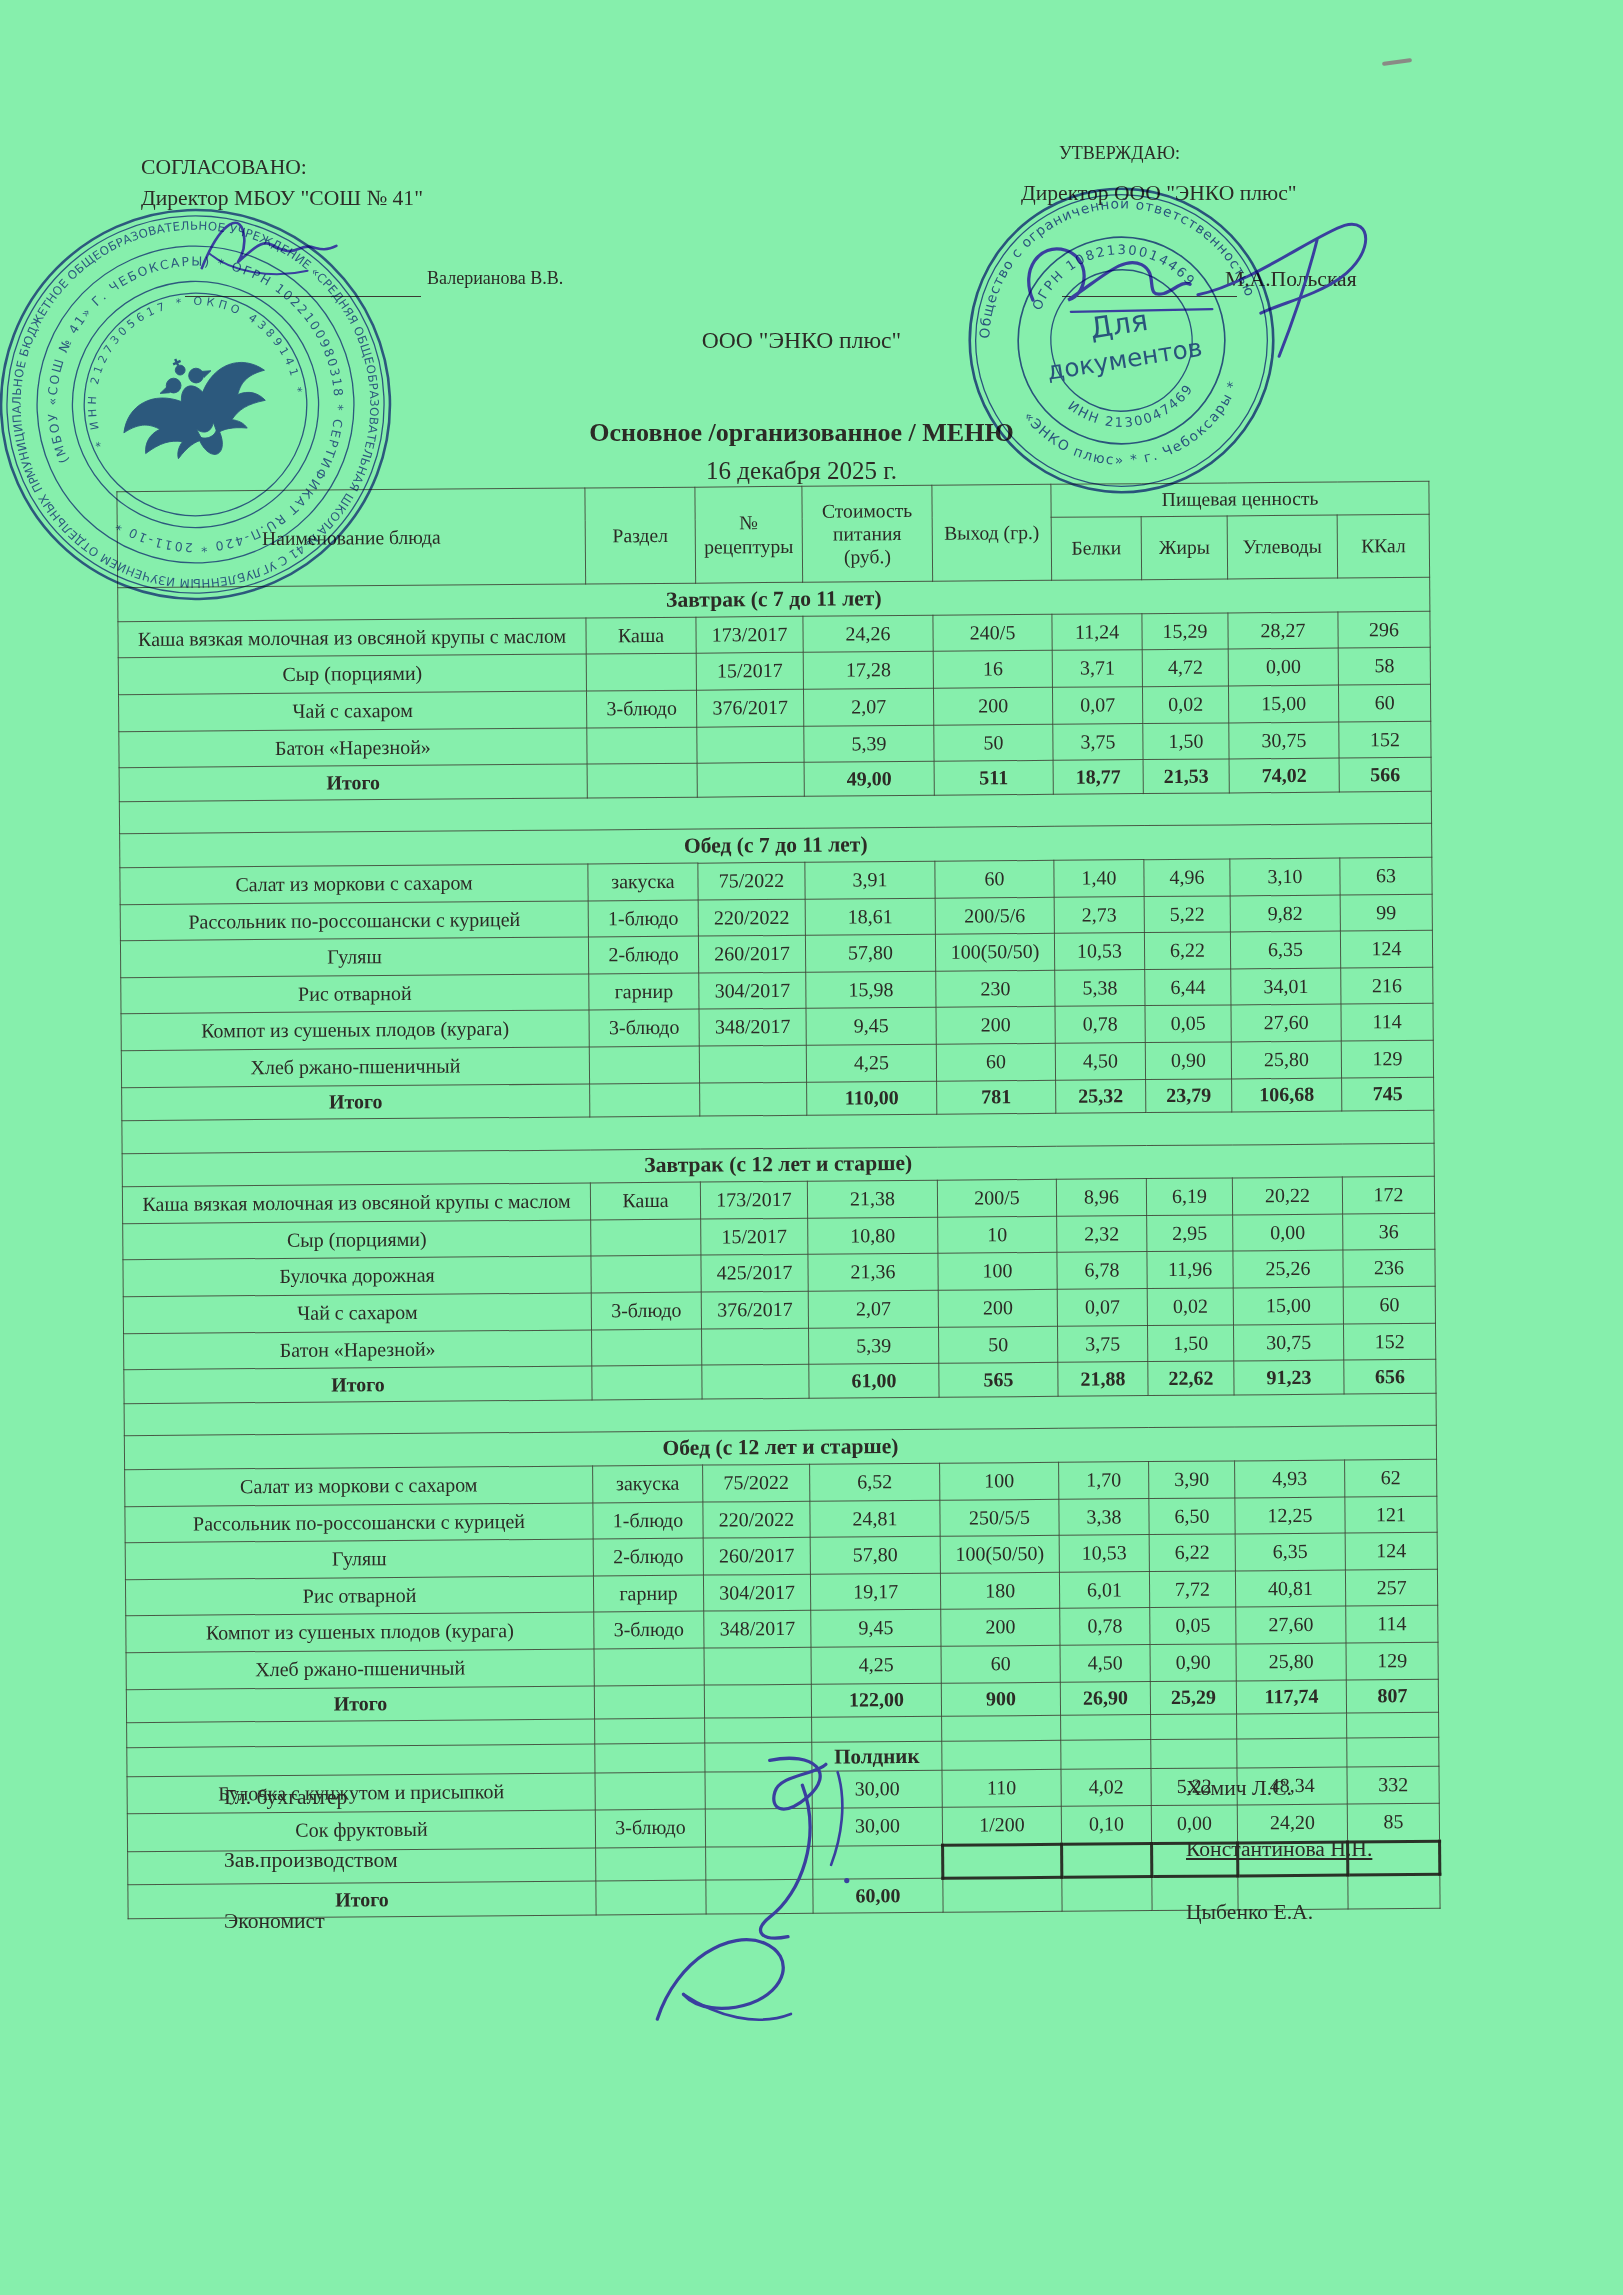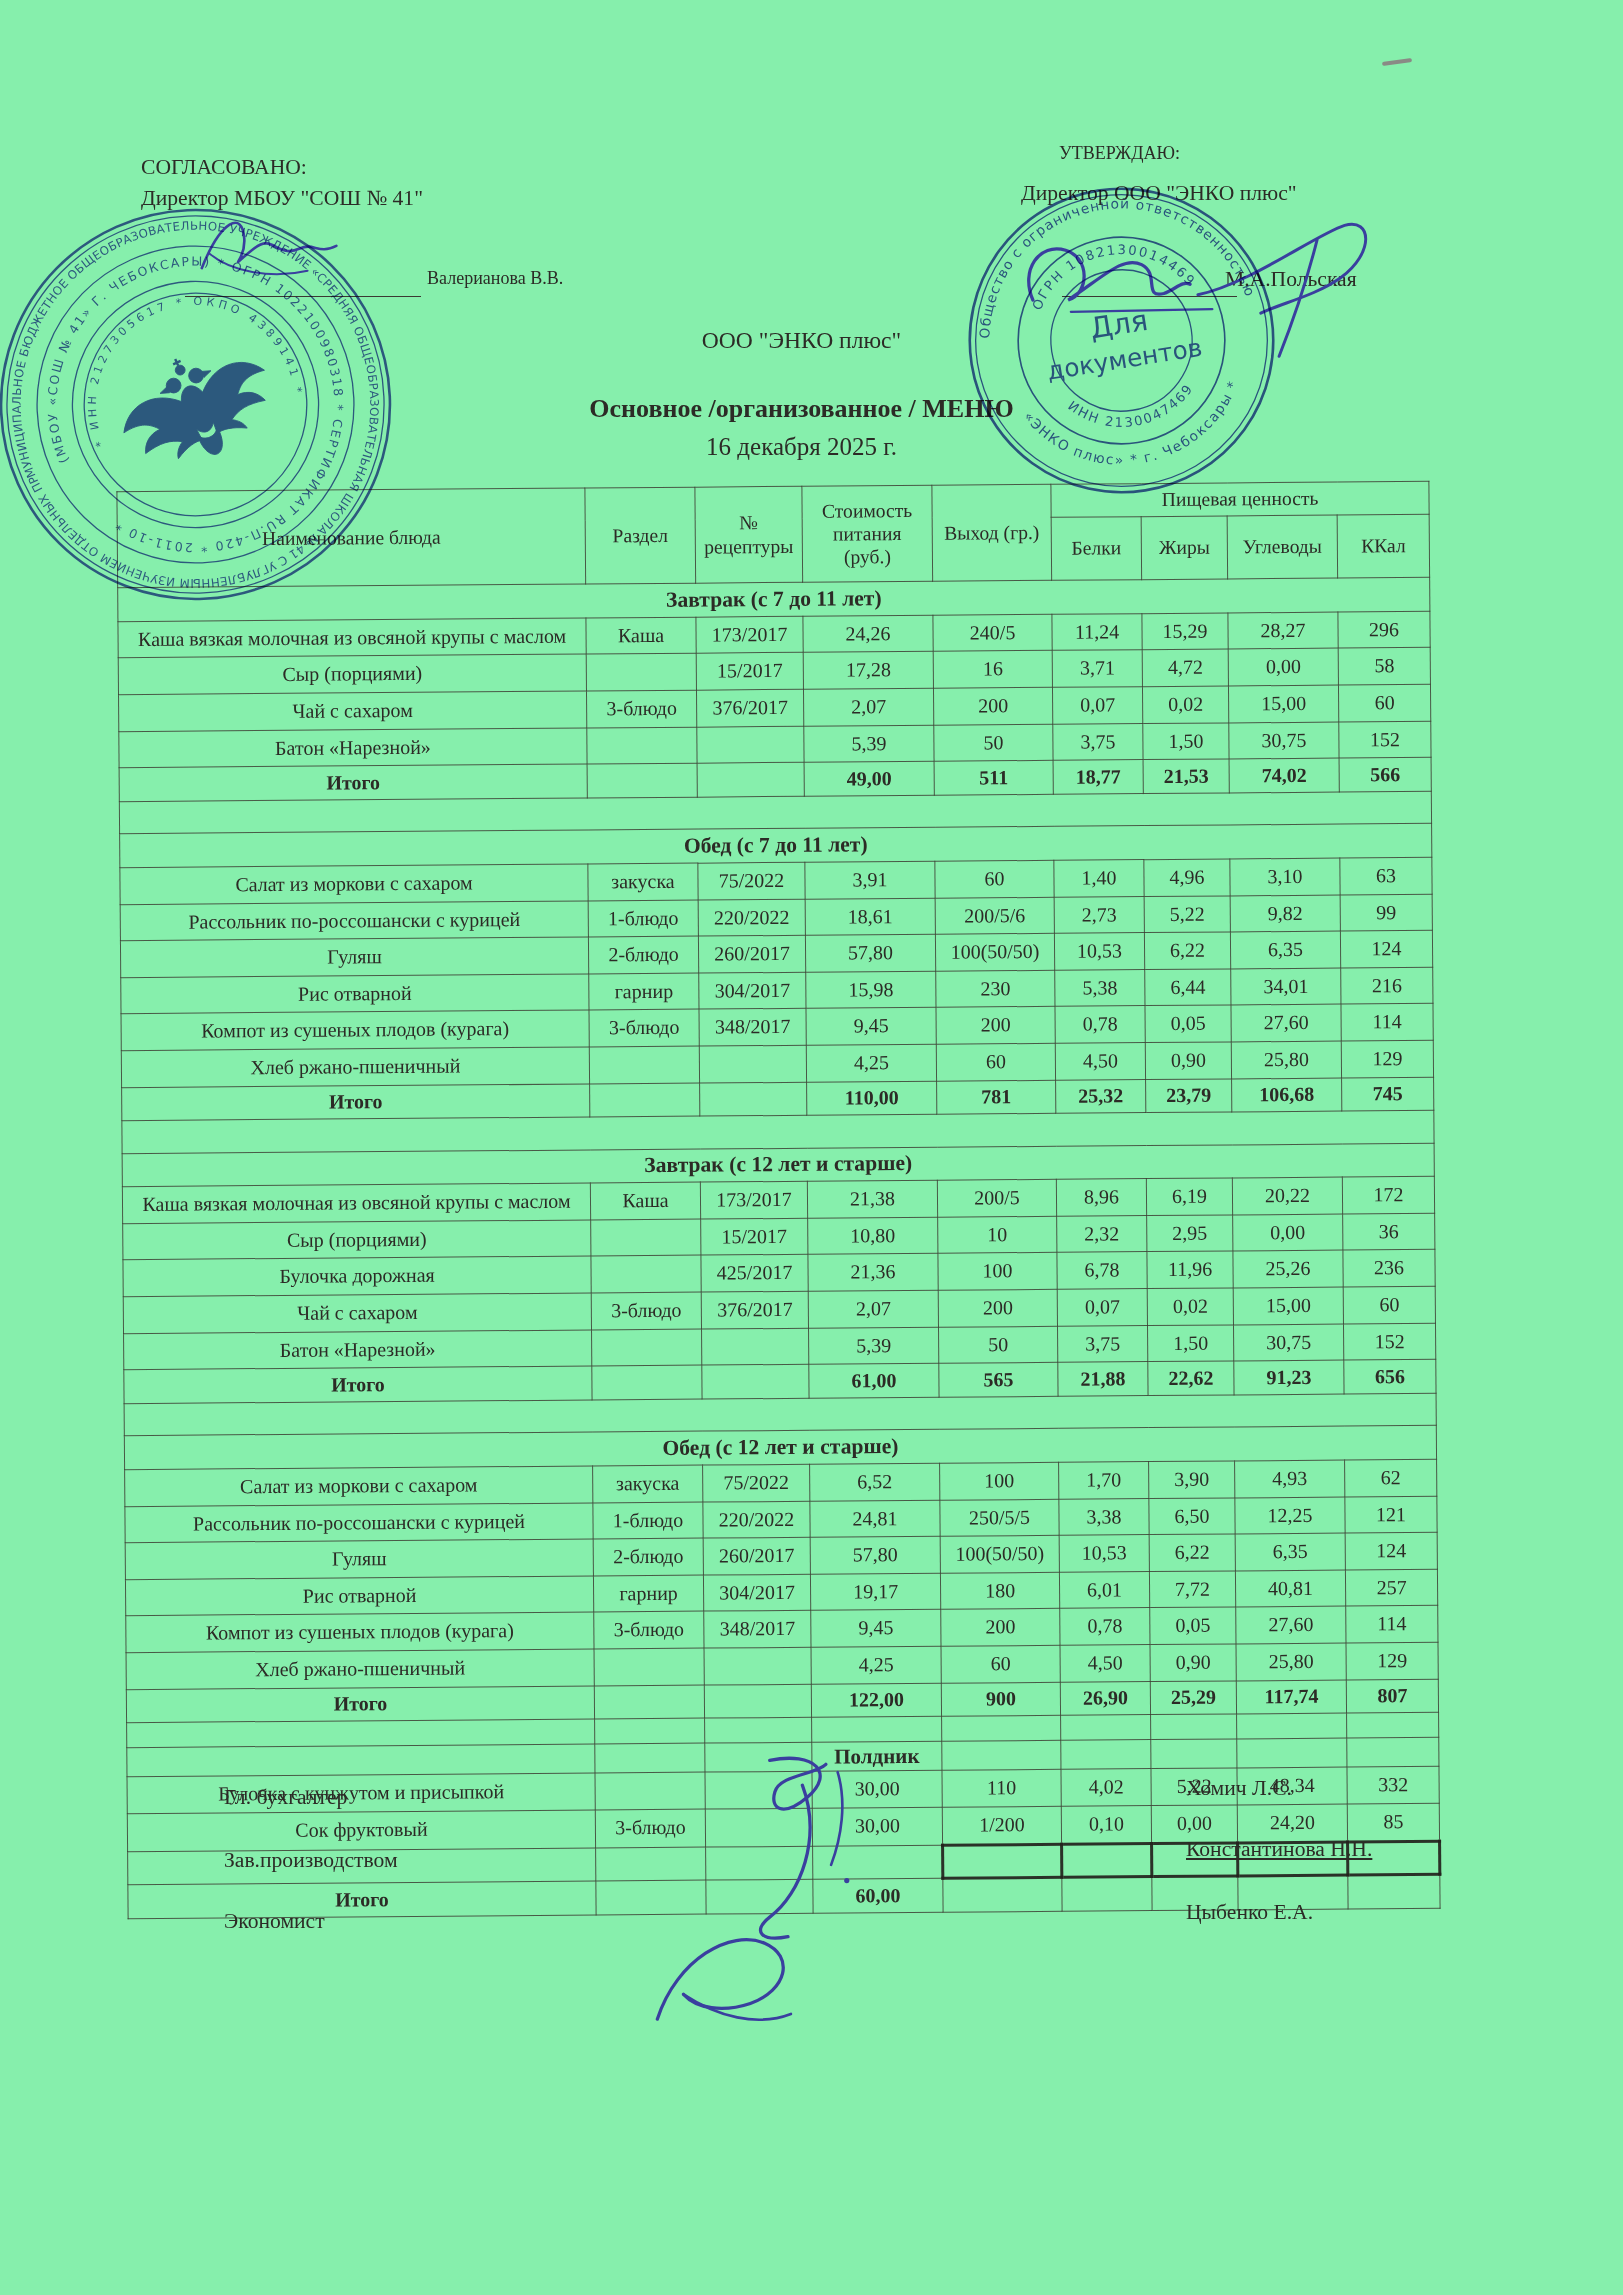--- a/index.html
+++ b/index.html
@@ -62,21 +62,21 @@
 
   <svg class="abs" style="left:1008px;top:216px;width:406px;height:151px;" viewBox="0 0 620 230">
     <path class="ink" stroke-width="5" d="M 38,128 C 18,82 48,40 88,52 C 126,64 124,118 92,128 C 146,92 176,60 204,74 C 232,88 206,126 238,118 C 256,112 266,98 278,104"></path>
     <path class="ink" stroke-width="4.5" d="M 290,120 C 368,104 470,28 514,14 C 556,2 560,56 508,94 C 468,122 420,132 386,148"></path>
     <path class="ink" stroke-width="4.5" d="M 472,36 C 458,92 436,158 414,214"></path>
     <path class="ink" stroke-width="3.5" d="M 96,146 L 312,142"></path>
   </svg>
 
   <div class="abs center" style="left:301px;top:327px;width:1001px;">
     <div class="t36">ООО "ЭНКО плюс"</div>
-    <div class="t40 b" style="margin-top:40px;">Основное /организованное / МЕНЮ</div>
+    <div class="t40 b" style="margin-top:64px;">Основное /организованное / МЕНЮ</div>
     <div class="t38" style="margin-top:9.2px;">16 декабря 2025 г.</div>
   </div>
 
   <div class="abs" style="left:122px;top:486px;">
     <table class="menu">
       <colgroup>
         <col style="width:468px">
           <col style="width:110px">
           <col style="width:107px">
         <col style="width:130px">

